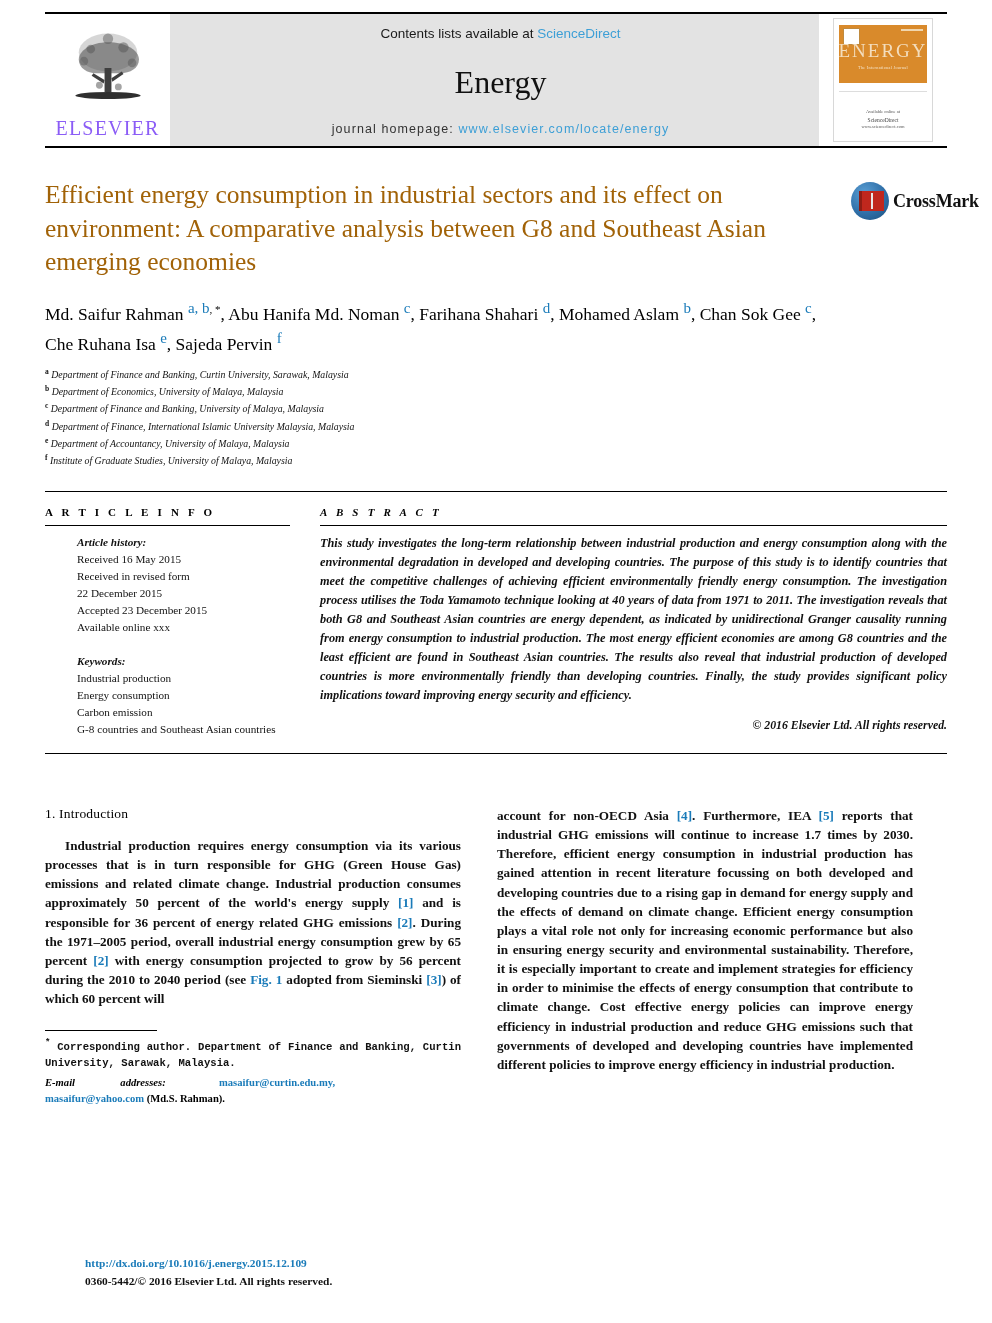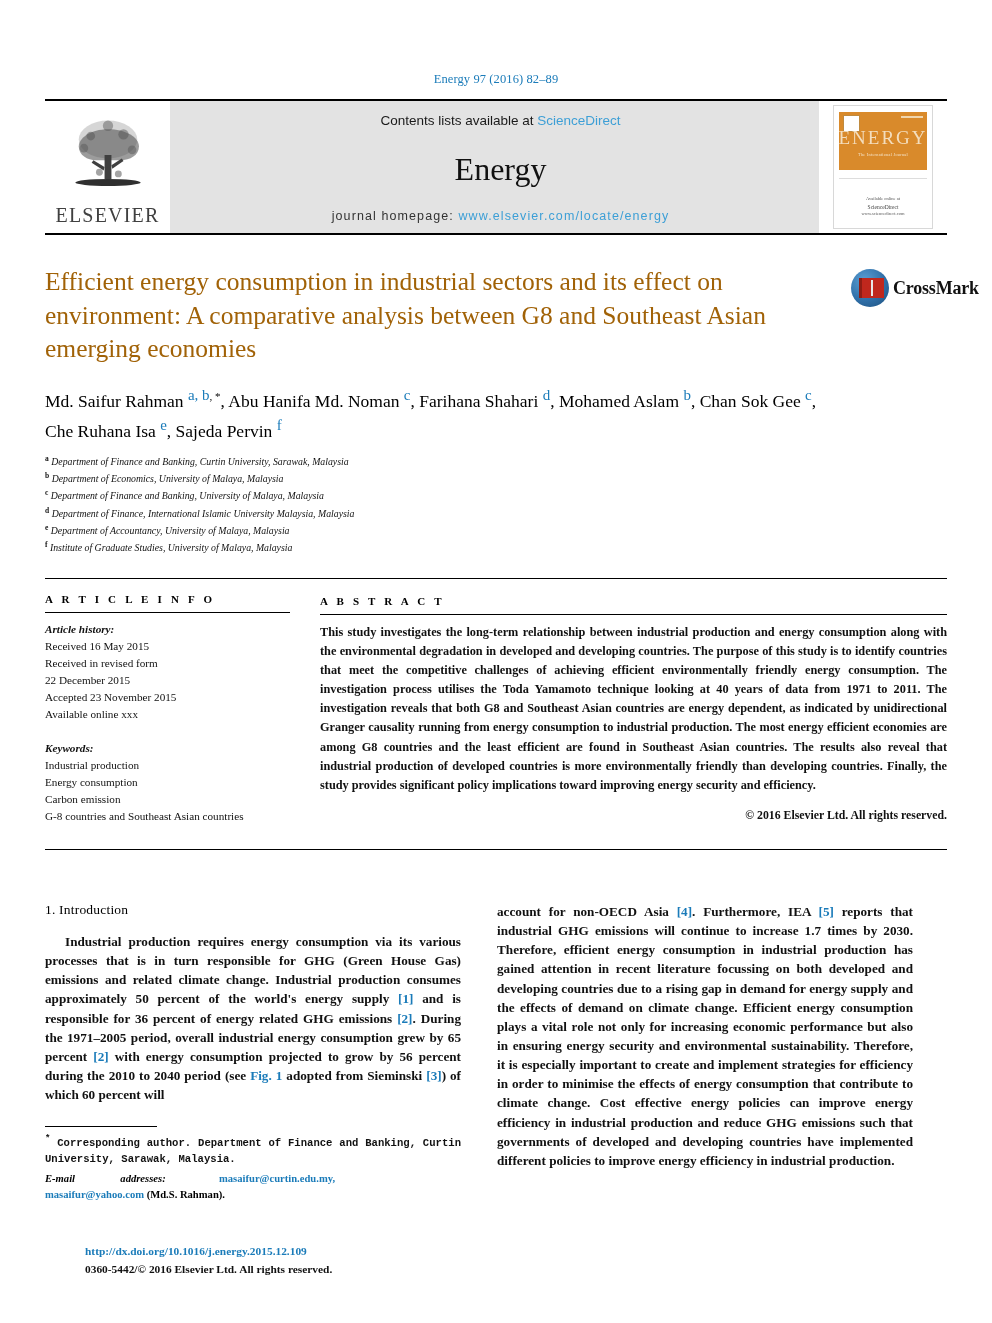--- a/index.html
+++ b/index.html
@@ -51,21 +51,21 @@
     justify-content: center;
     padding: 4px 0 2px 0;
     box-sizing: border-box;
   }
   .elsevier-tree {
     width: 86px;
     height: 86px;
     display: block;
   }
   .elsevier-word {
-    color: #404040;
+    color: #8b5cf6;
     font-family: "Liberation Serif", serif;
     font-size: 20px;
     letter-spacing: 1.2px;
     line-height: 1;
     margin-top: 7px;
   }
   .masthead-center {
     flex: 1 1 auto;
     background: #e3e3e3;
     display: flex;
@@ -259,49 +259,50 @@
     font-size: 7.5px;
     vertical-align: super;
     font-weight: bold;
   }
 
   
   .band {
     margin: 22px 45px 0 45px;
     border-top: 1.4px solid #000;
     border-bottom: 1.4px solid #000;
-    padding: 14px 0 24px 0;
+    padding: 14px 0 15px 0;
     display: flex;
     gap: 30px;
-    align-items: center;
   }
   .col-info {
     width: 245px;
     flex: 0 0 245px;
   }
   .col-abstract {
     flex: 1 1 auto;
+    font-style: italic;
   }
   .sec-head {
     font-family: "Liberation Serif", serif;
     font-weight: bold;
     font-size: 11px;
     letter-spacing: 3.2px;
     color: #000;
     margin-bottom: 7px;
   }
   .rule-thin {
     border-top: 1px solid #000;
     margin-bottom: 8px;
   }
   .info-block {
     font-family: "Liberation Serif", serif;
     font-size: 11.2px;
     line-height: 1.52;
     color: #111;
+    margin-left: 32px;
   }
   .info-block .lbl {
     font-style: italic;
     font-weight: bold;
   }
   .info-gap {
     height: 17px;
   }
   .abstract-text {
     font-family: "Liberation Serif", serif;
@@ -420,21 +421,20 @@
     font-weight: bold;
     color: #111;
     line-height: 1.45;
   }
 </style>
 </head>
 <body>
 
 <div class="page">
 
-  <div class="running-head">Energy 97 (2016) 82–89</div>
 
   <div class="masthead">
 
     <div class="masthead-left">
       <svg class="elsevier-tree" viewBox="0 0 100 100">
         <g fill="#3a3a3a">
           <ellipse cx="50" cy="32" rx="34" ry="22" fill="#5a5a5a" opacity="0.25"></ellipse>
           <path d="M50 20 C30 20 16 30 16 40 C16 50 26 56 36 56 L64 56 C76 56 86 50 86 40 C86 29 70 20 50 20 Z" fill="#4a4a4a" opacity="0.55"></path>
           <path d="M46 50 L46 78 L54 78 L54 50 Z" fill="#3f3f3f"></path>
           <path d="M54 62 L66 54 L68 57 L55 66 Z" fill="#3f3f3f"></path>
@@ -523,21 +523,21 @@
   <div class="band">
 
     <div class="col-info">
       <div class="sec-head">A R T I C L E   I N F O</div>
       <div class="rule-thin"></div>
       <div class="info-block">
         <div class="lbl">Article history:</div>
         <div>Received 16 May 2015</div>
         <div>Received in revised form</div>
         <div>22 December 2015</div>
-        <div>Accepted 23 November 2015</div>
+        <div>Accepted 23 December 2015</div>
         <div>Available online xxx</div>
       </div>
       <div class="info-gap"></div>
       <div class="info-block">
         <div class="lbl">Keywords:</div>
         <div>Industrial production</div>
         <div>Energy consumption</div>
         <div>Carbon emission</div>
         <div>G-8 countries and Southeast Asian countries</div>
       </div>

